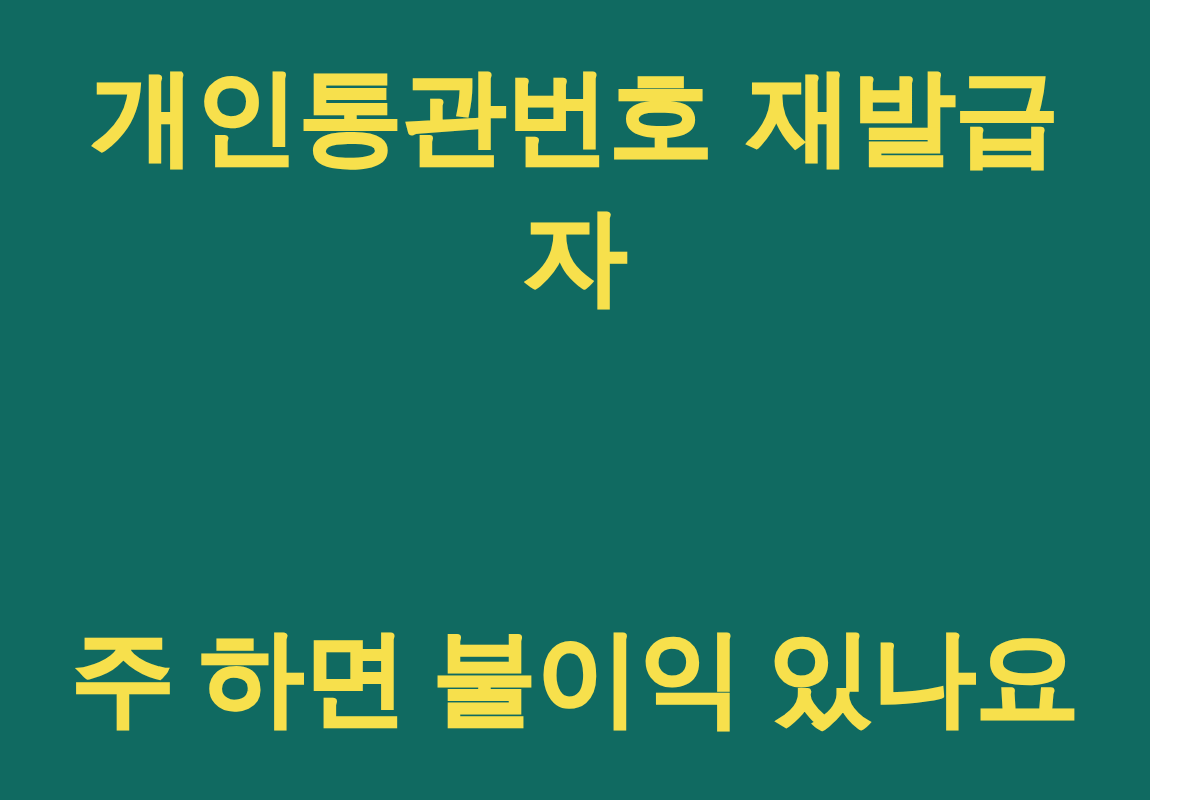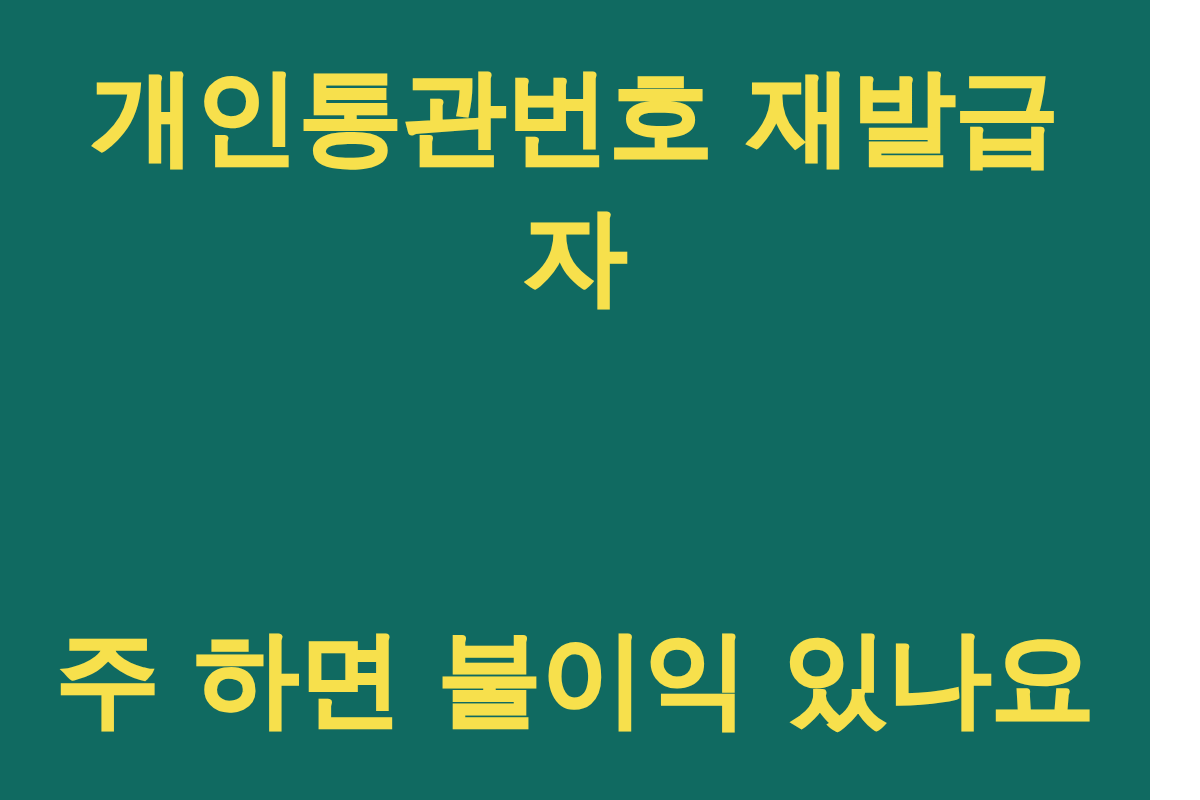--- a/index.html
+++ b/index.html
@@ -47,21 +47,21 @@
     paint-order: stroke fill;
     text-rendering: optimizeLegibility;
   }
 
   .headline .line {
     display: block;
   }
 
   
   .headline .line-1 { margin-top: -6px; }
-  .headline .line-2 { margin-top: 2px; }
+  .headline .line-2 { margin-top: 2px; font-family: Liberation Serif, serif; }
 </style>
 </head>
 <body>
 
 <div class="banner" style="background: rgb(16, 106, 97);">
 
   <h1 class="headline" style="color: rgb(247, 224, 76); -webkit-text-stroke: 2px rgb(247, 224, 76);">
 
     <span class="line line-1">개인통관번호 재발급 자</span>
 

